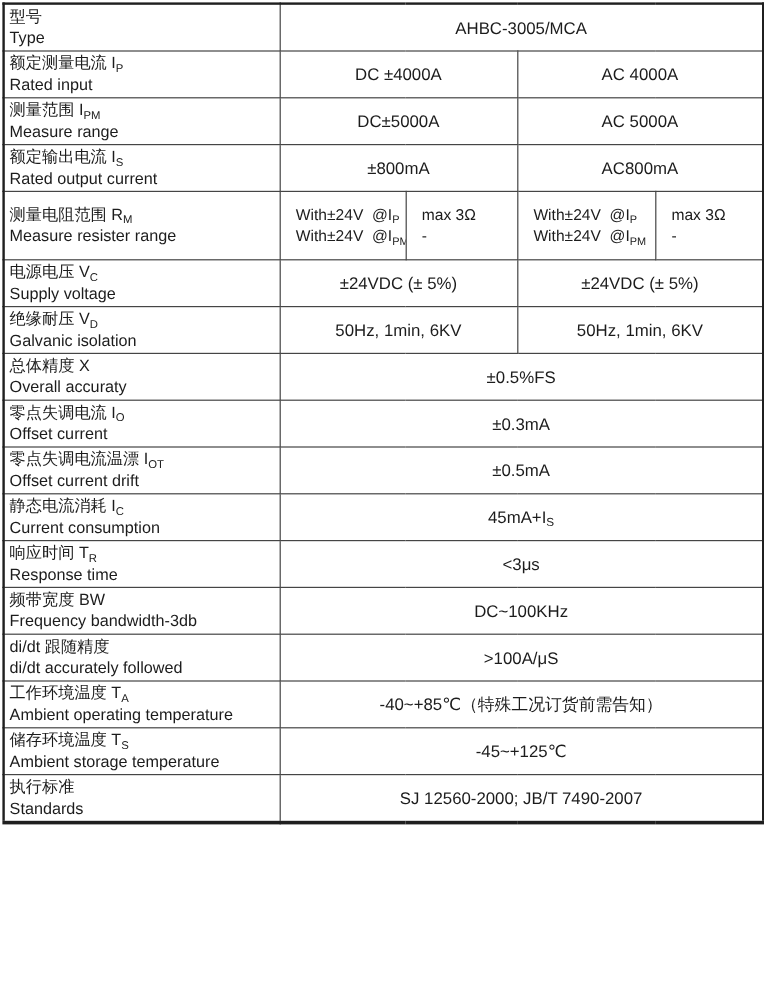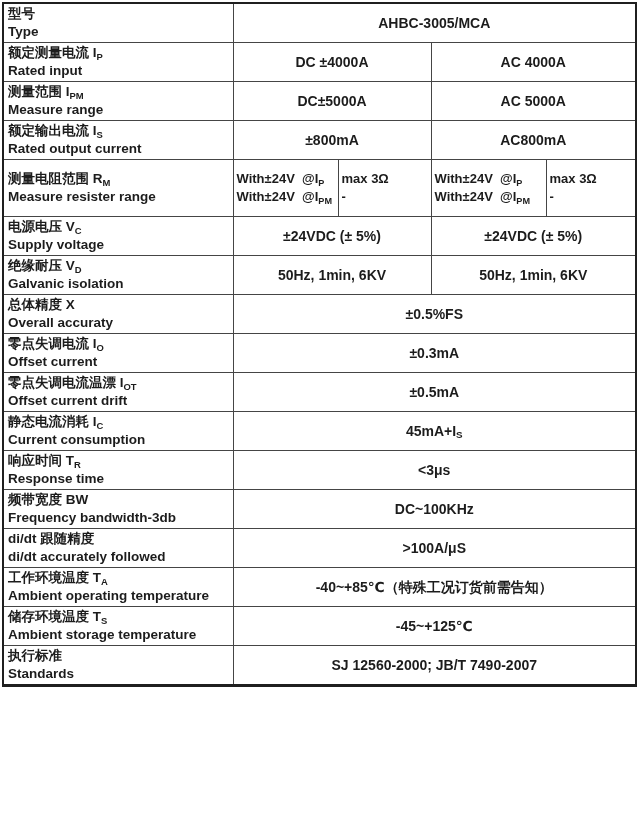--- a/index.html
+++ b/index.html
@@ -19,21 +19,21 @@
   table.spec-table {
     border-collapse: collapse;
     table-layout: fixed;
     width: 633px;
     border: 2px solid #1f1f1f;
     border-bottom-width: 3px;
   }
   table.spec-table td {
     border: 1px solid #454545;
   }
-  tr.spec-row { height: 38px; font-weight: bold; }
+  tr.spec-row { height: 38px; }
   td.label-cell {
     padding: 1px 0 1px 4px;
     vertical-align: middle;
     overflow: hidden;
   }
   .label-line {
     font-size: 13.5px;
     line-height: 18px;
     white-space: nowrap;
     text-align: left;
@@ -42,21 +42,21 @@
     text-align: center;
     vertical-align: middle;
     font-size: 14px;
     line-height: 17px;
     padding: 1px 2px;
     overflow: hidden;
     margin-top: 48px;
   }
   td.value-cell.left {
     text-align: left;
-    padding-left: 3px;
+    padding-left: 13px;
     font-size: 13px;
     line-height: 18px;
   }
   .value-line { white-space: nowrap; }
   sub {
     font-size: 0.7em;
     line-height: 0;
     vertical-align: baseline;
     position: relative;
     top: 0.28em;

